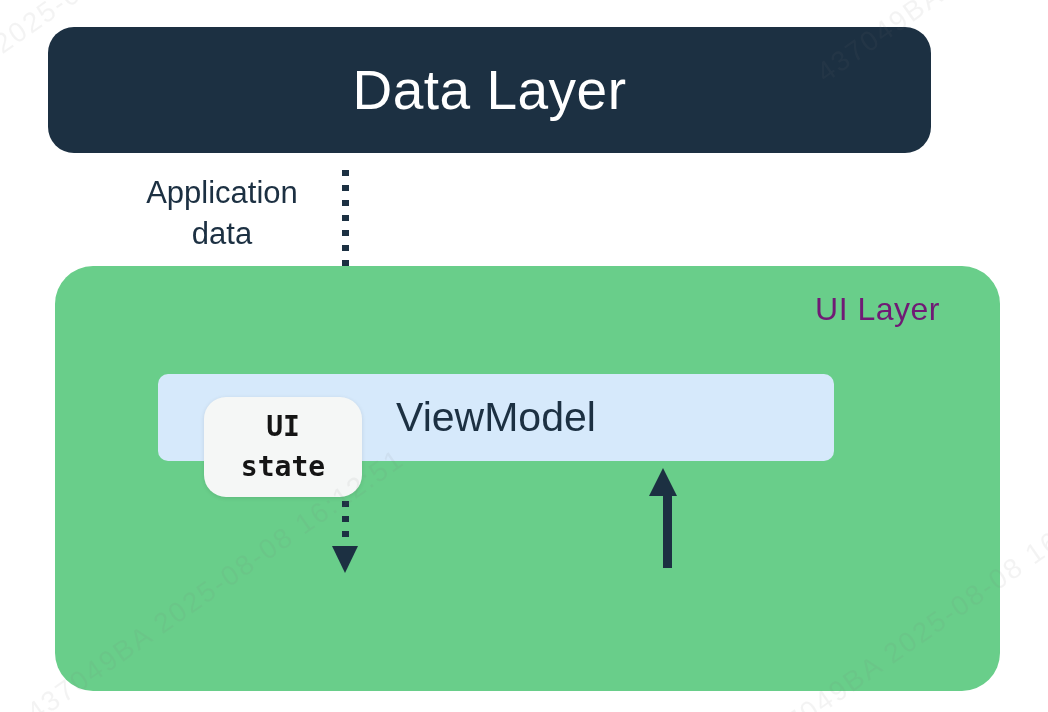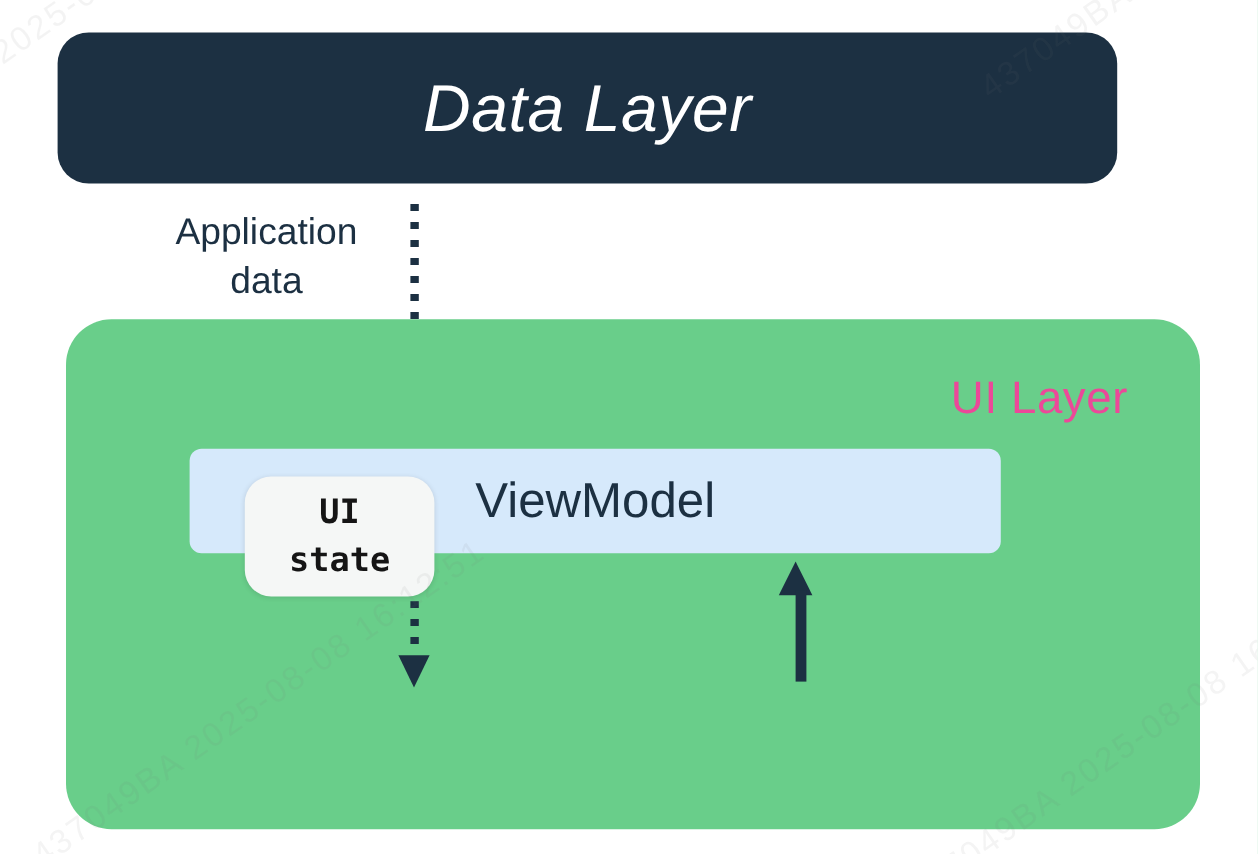--- a/index.html
+++ b/index.html
@@ -12,42 +12,41 @@
     font-family: "Liberation Sans", sans-serif;
   }
 
   
   .data-layer-box {
     position: absolute;
     left: 48px; top: 27px;
     width: 883px; height: 126px;
     background: #1C3042;
     border-radius: 26px;
-    display: flex; align-items: center; justify-content: center; font-style: italic;
+    display: flex; align-items: center; justify-content: center;
   }
   .data-layer-title {
     color: #ffffff;
     font-size: 55px;
     letter-spacing: 0.5px;
   }
 
   .ui-layer-box {
     position: absolute;
     left: 55px; top: 266px;
     width: 945px; height: 425px;
     background: #69CE8A;
     border-radius: 38px;
   }
   .ui-layer-title {
     position: absolute;
     right: 108px; top: 291px;
-    color: #ec4899;
-    font-size: 38px;
+    color: #701a75;
+    font-size: 32px;
     letter-spacing: 0.5px;
-    margin-top: 20px;
   }
 
   .viewmodel-box {
     position: absolute;
     left: 158px; top: 374px;
     width: 676px; height: 87px;
     background: #D6E9FB;
     border-radius: 10px;
     display: flex; align-items: center; justify-content: center;
   }

